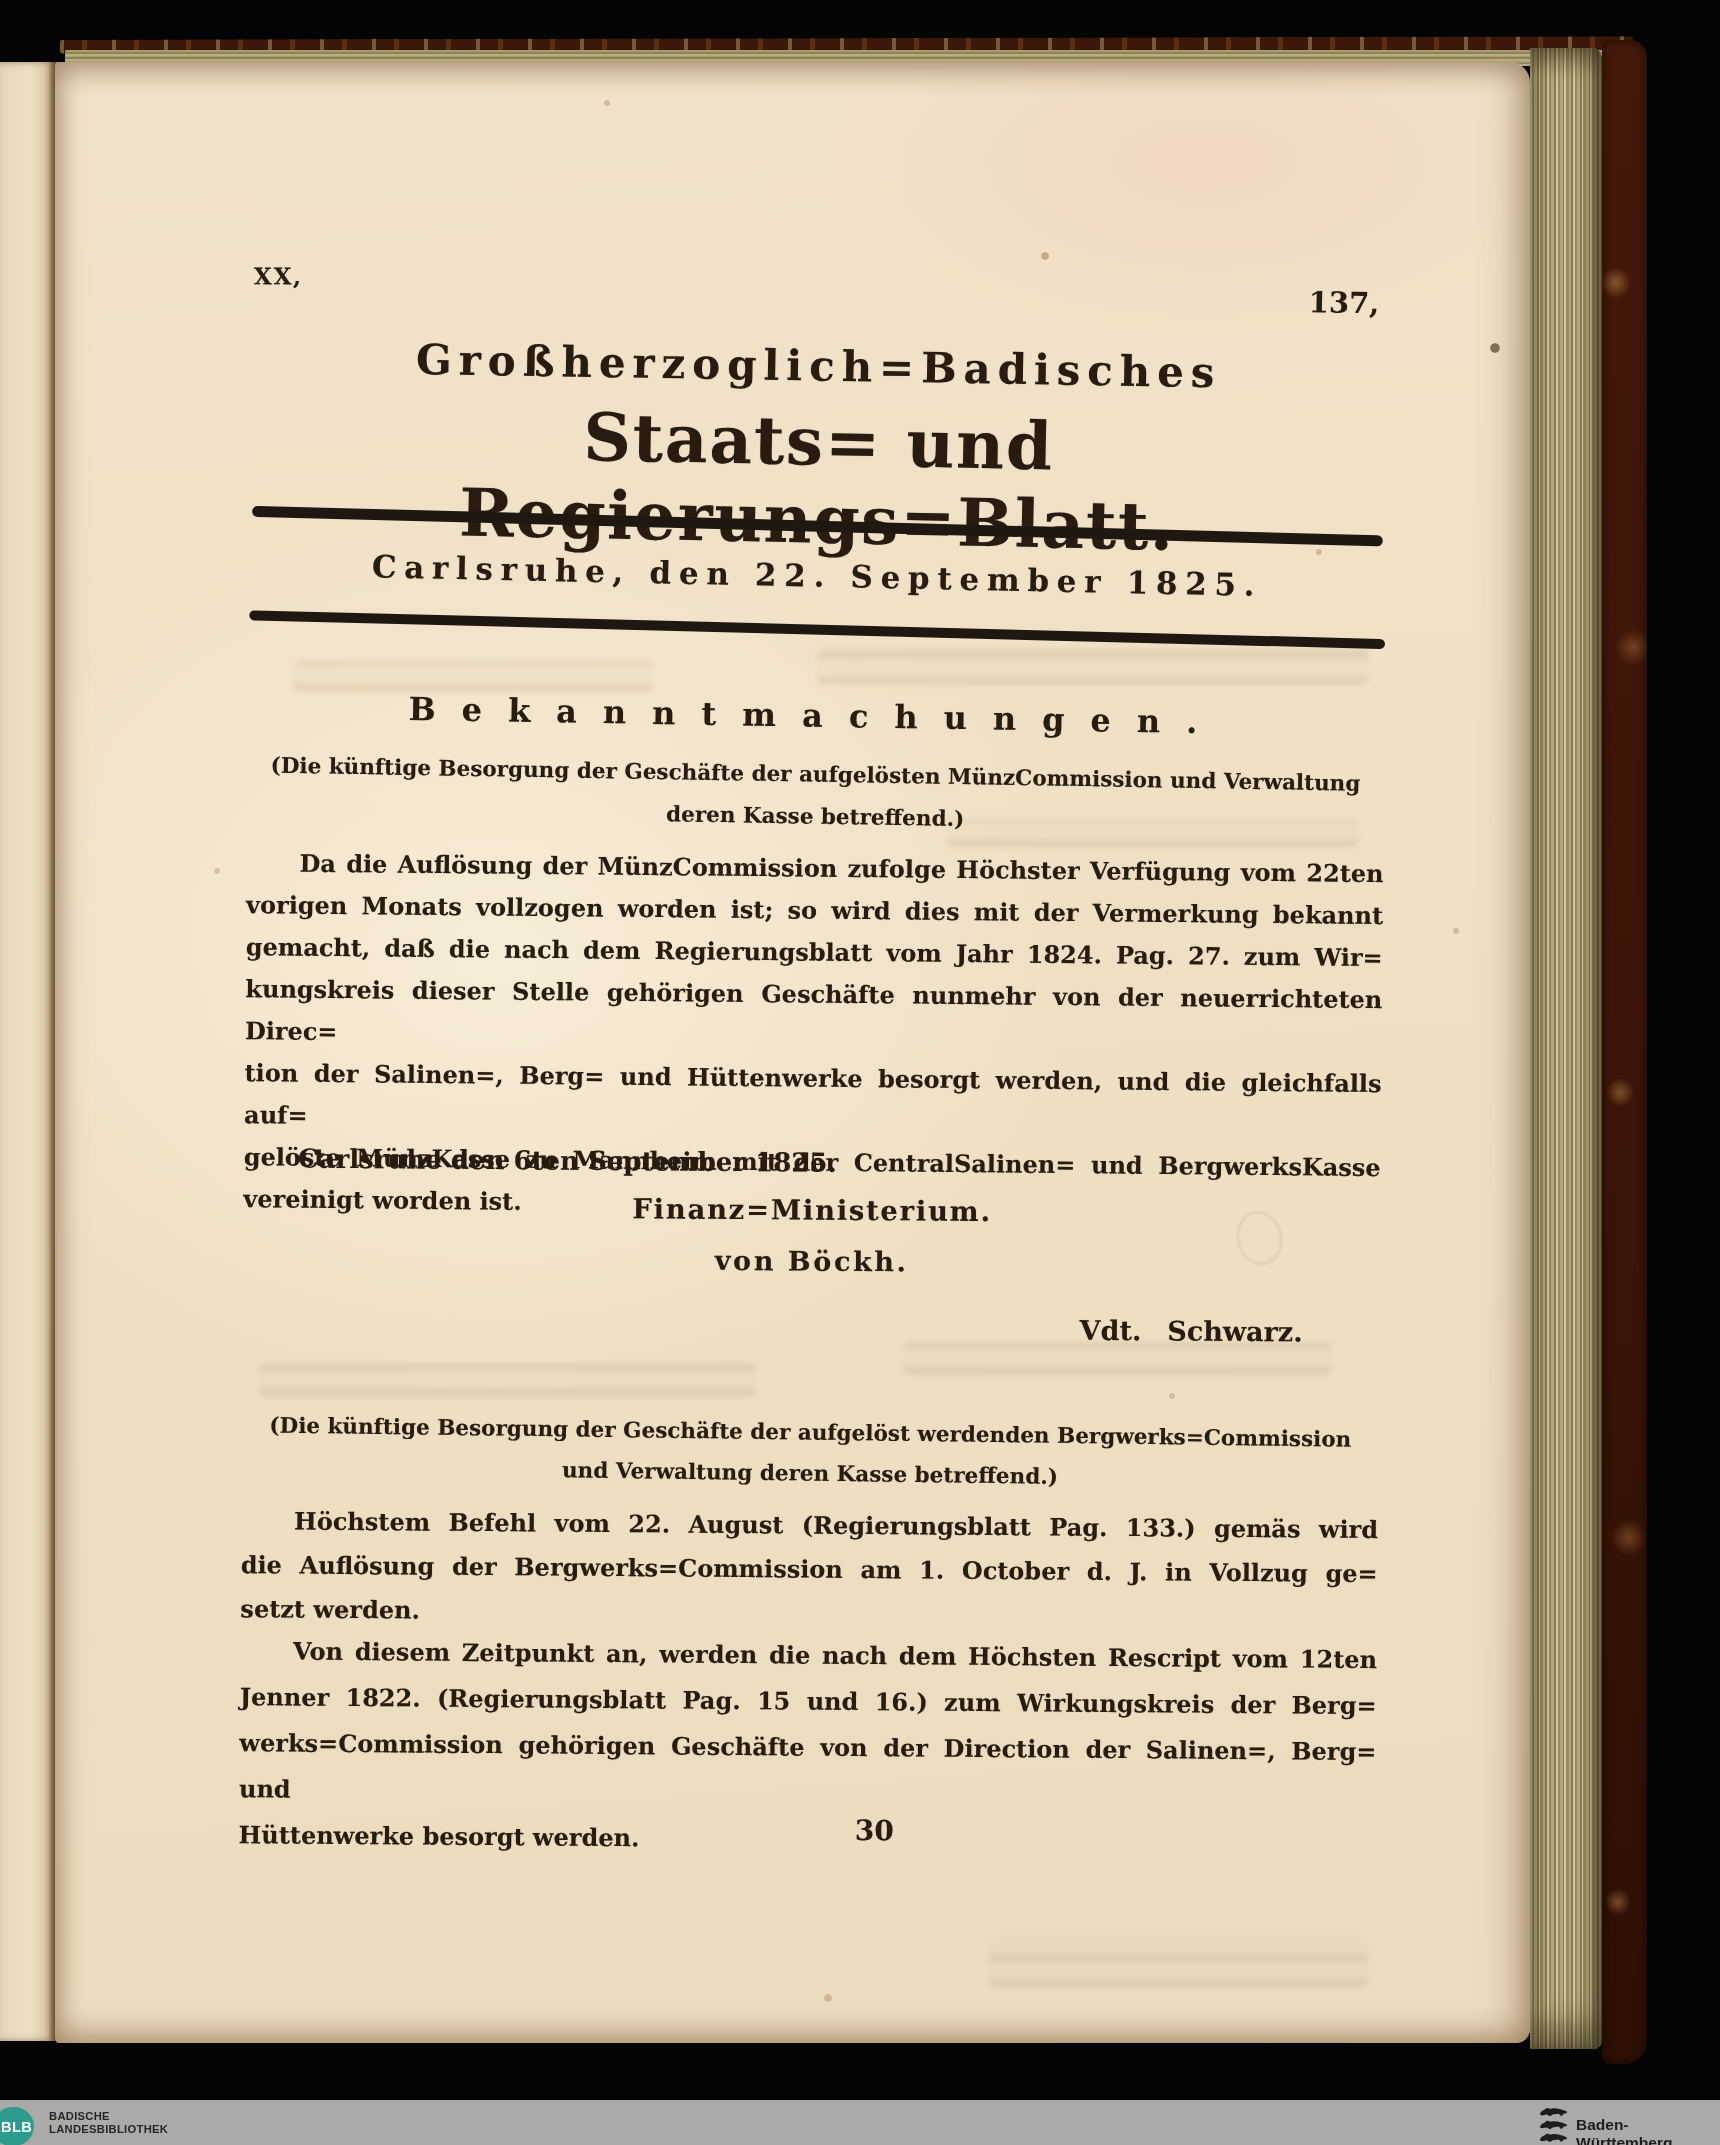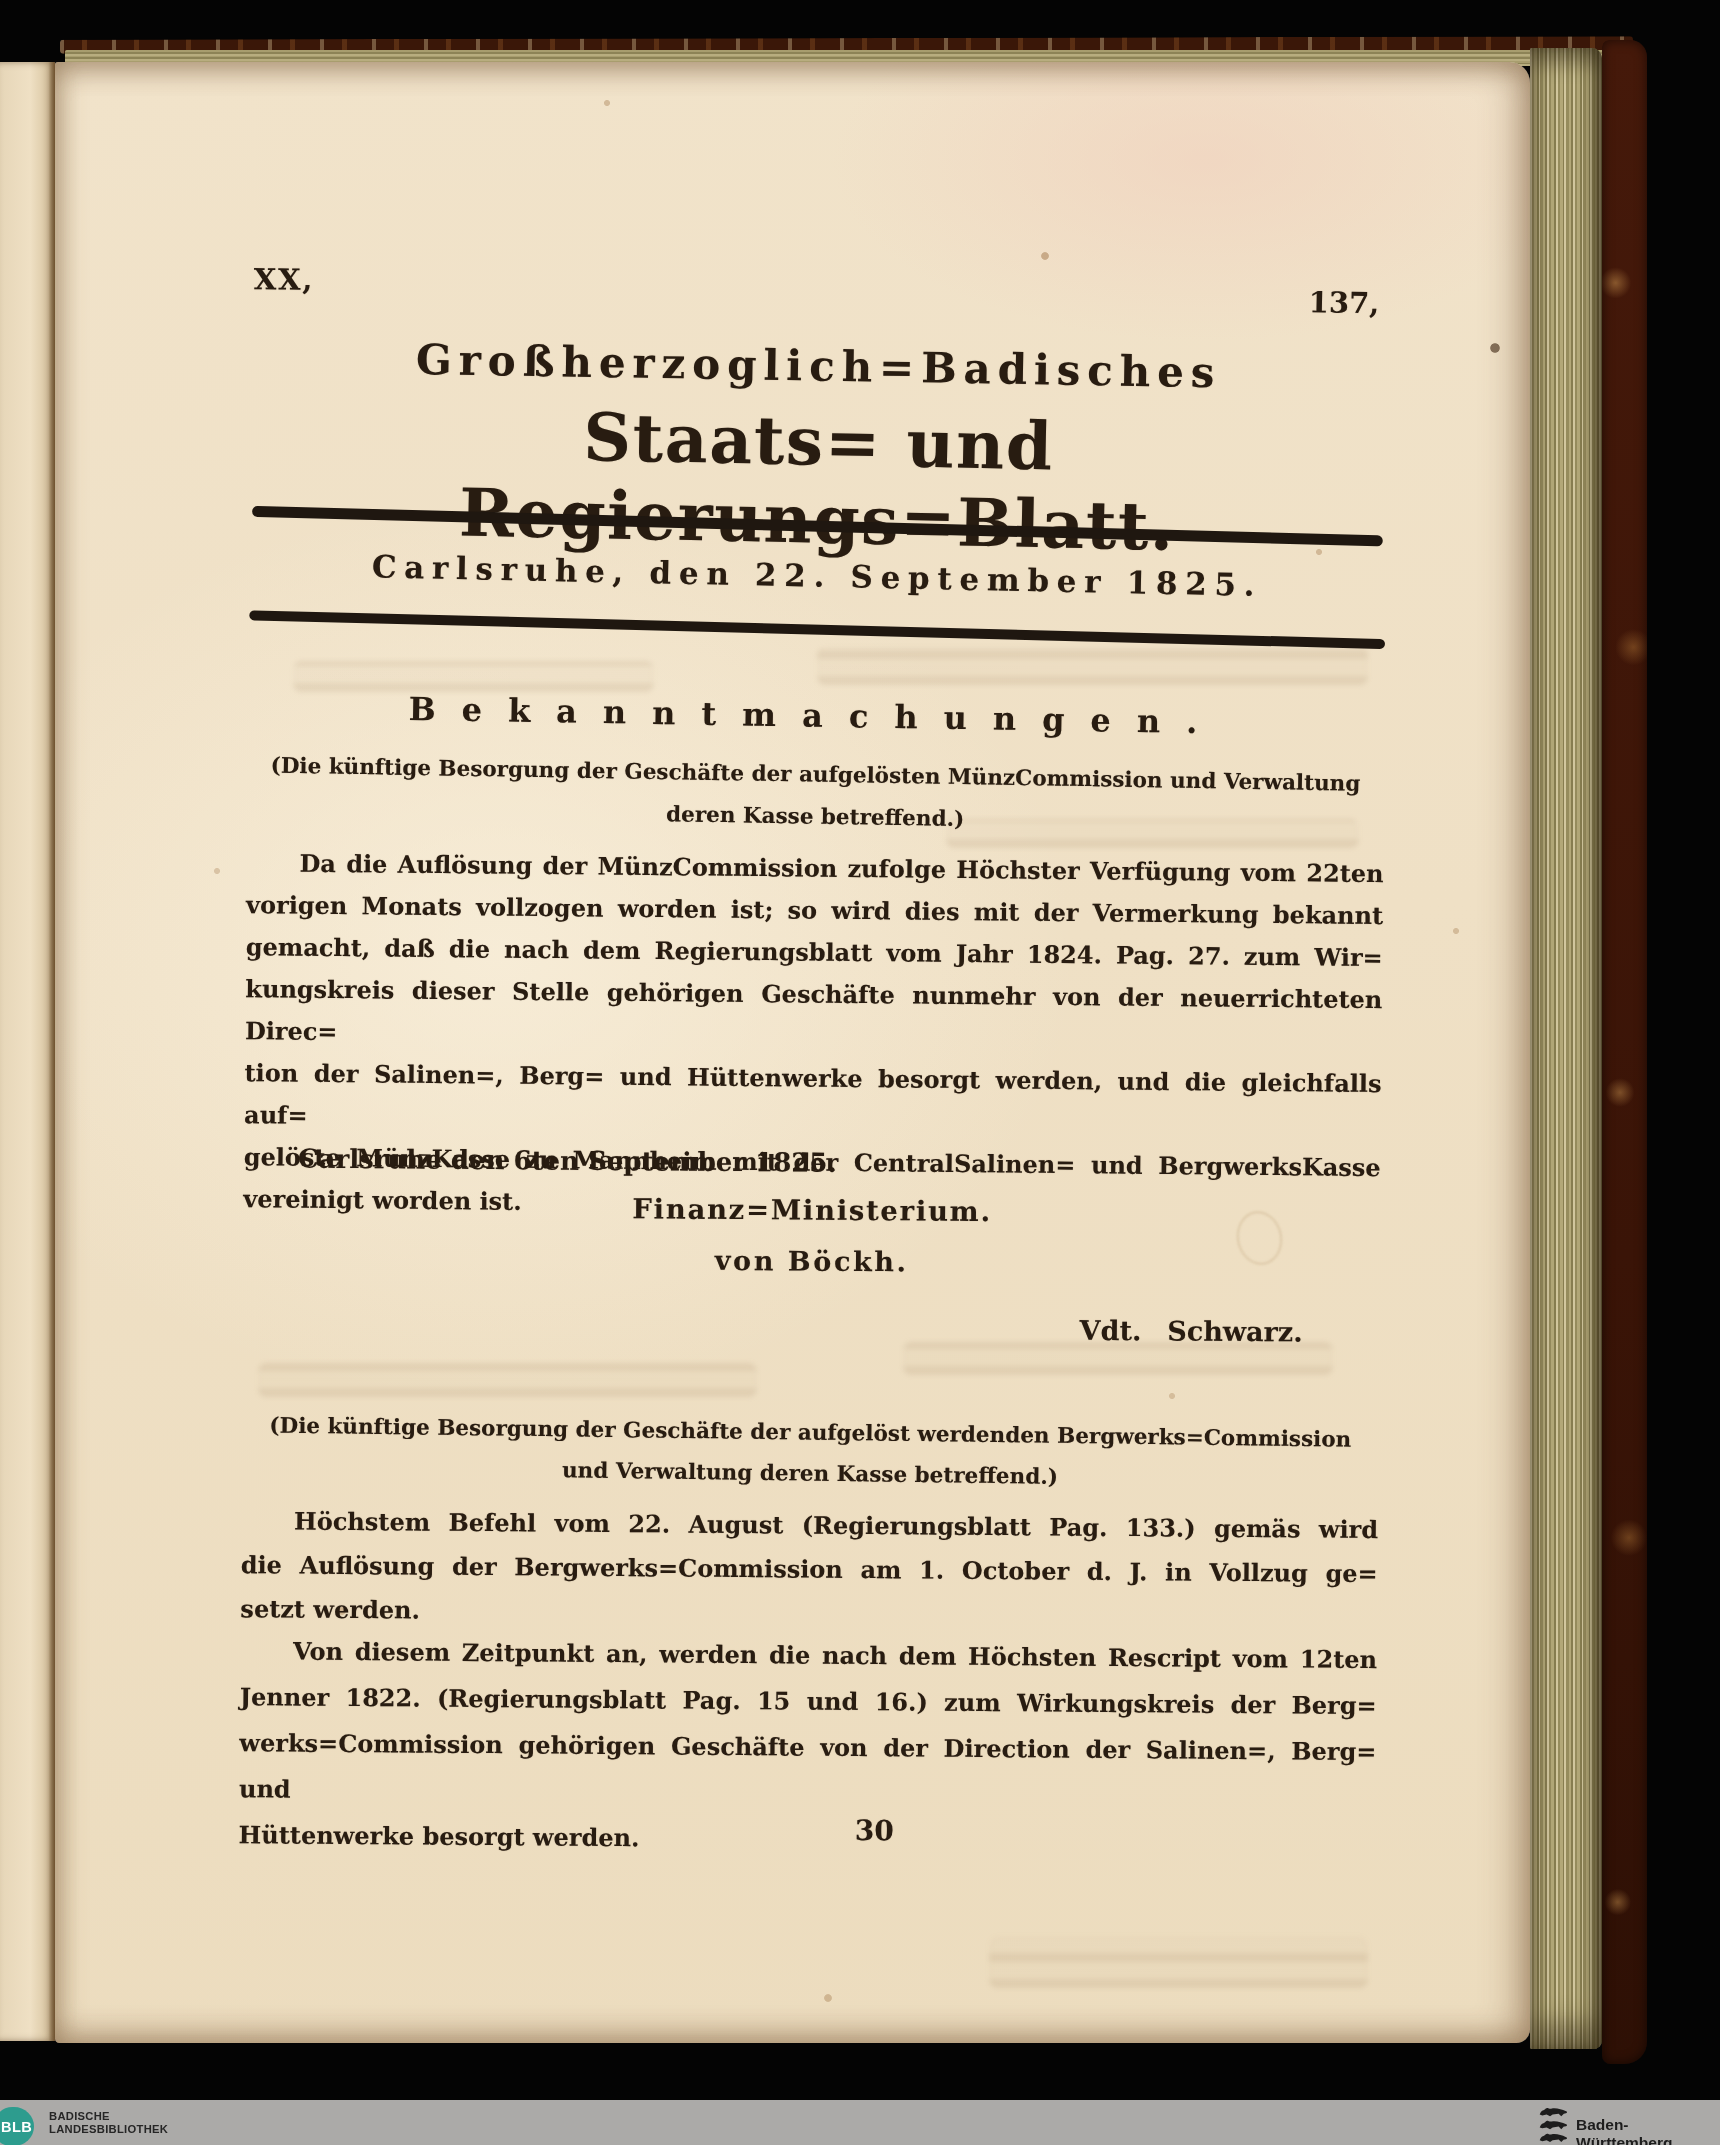--- a/index.html
+++ b/index.html
@@ -40,21 +40,21 @@
       linear-gradient(#45190a,#3a1407 60%,#2e1005);
     border-radius:6.9px 17px 22.4px 8.6px;
     box-shadow:inset 0 0 12px rgba(0,0,0,.6);}
 
   
   .content{position:absolute;inset:0;transform:rotate(.45deg);transform-origin:50% 48%;
     color:#281c11;text-shadow:0 0 0.9px rgba(45,28,12,.35);}
   .ink{position:absolute;font-weight:700;}
   .c{left:245px;width:1137px;text-align:center;}
   .jline{text-align:justify;text-align-last:justify;}
-  .issue-no{left:248px;top:267px;font-size:29px;letter-spacing:1.7px;text-align:right;}
+  .issue-no{left:248px;top:267px;font-size:23px;letter-spacing:1.7px;text-align:right;}
   .page-no{left:1303px;top:282px;font-size:29px;transform:rotate(.6deg);}
   .title1{top:342px;font-size:42px;letter-spacing:6.9px;transform:rotate(.5deg);}
   .title2{left:211px;width:1205px;text-align:center;top:403px;font-size:66px;letter-spacing:1.7px;transform:rotate(.7deg);}
   .rule{position:absolute;background:#1f1710;border-radius:6.9px;}
   .rule1{left:248px;top:521px;width:1131px;height:11.2px;transform:rotate(1.05deg);}
   .rule2{left:246px;top:625px;width:1136px;height:10.3px;transform:rotate(1.0deg);}
   .dateline{top:558px;font-size:31px;letter-spacing:7.7px;transform:rotate(.75deg);}
   .heading{top:697px;font-size:32px;letter-spacing:26px;transform:rotate(.5deg);}
   .sub1a{top:762px;font-size:21.5px;transform:rotate(.5deg);}
   .sub1b{top:804px;font-size:21.5px;transform:rotate(.5deg);}

